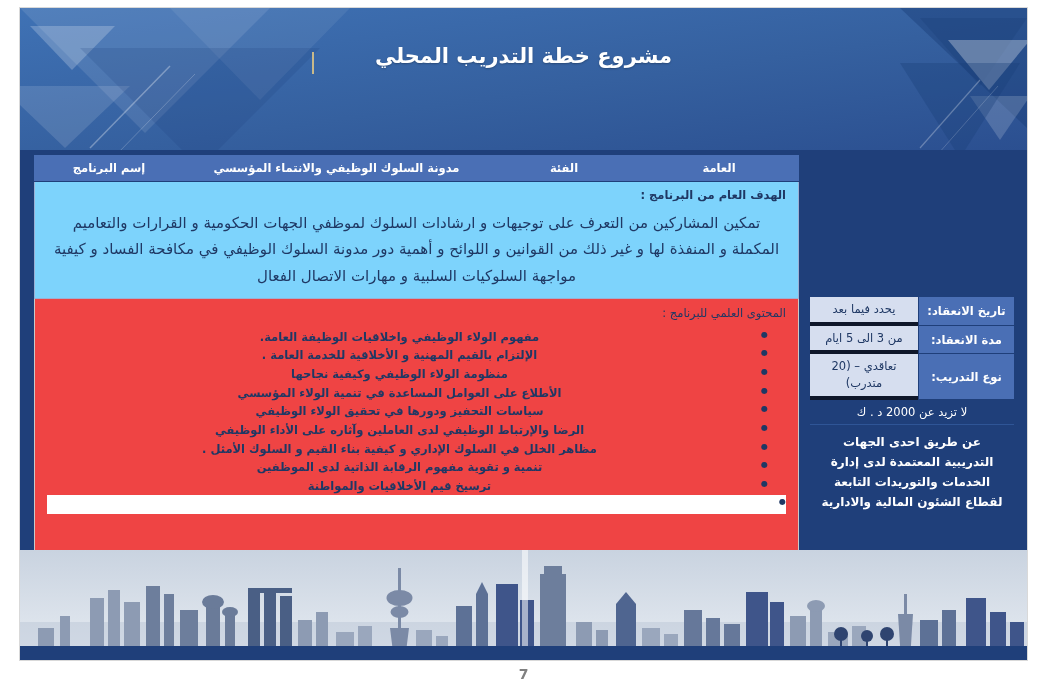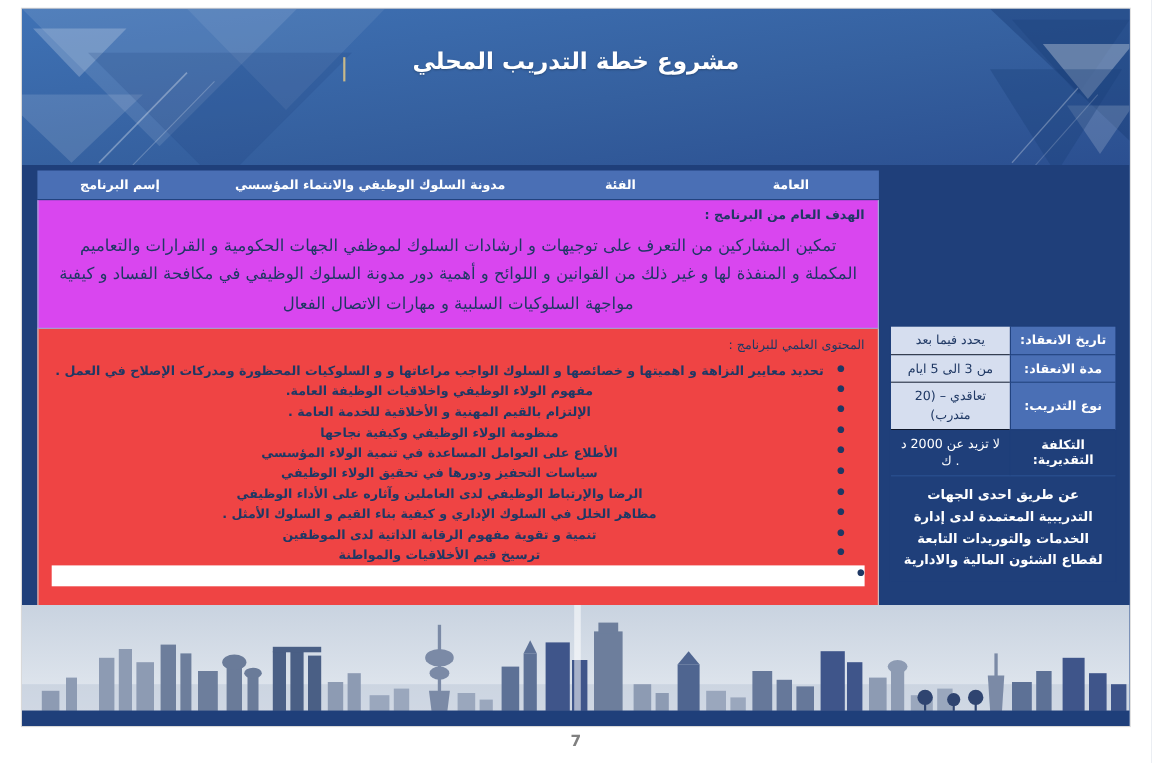--- a/index.html
+++ b/index.html
@@ -89,21 +89,21 @@
     align-items: center;
     justify-content: center;
     text-align: center;
   }
   .hc-name   { width: 150px; }
   .hc-title  { flex: 1; }
   .hc-cat    { width: 150px; }
   .hc-gen    { width: 160px; }
 
   .goal-box {
-    background: #d946ef;
+    background: #7dd3fc;
     border: 1px solid #9bb0d4;
     border-top: none;
     padding: 6px 12px 9px 12px;
     color: #1f3864;
   }
   .goal-label {
     font-size: 11.5px;
     font-weight: bold;
     margin-bottom: 8px;
   }
@@ -184,21 +184,21 @@
   .info-row .val {
     flex: 1;
     background: #d6deef;
     color: #1f3864;
     font-size: 11.5px;
     padding: 4px 6px;
     display: flex;
     align-items: center;
     justify-content: center;
     text-align: center;
-    border-bottom: 1px solid #0f172a;
+    border-bottom: 4px solid #0f172a;
     box-sizing: border-box;
     line-height: 1.45;
   }
   .info-row.accent .lbl { background: #4a6fb5; }
   .info-row.dark .lbl {
     background: #1f3f7a;
     border-bottom: none;
   }
   .info-row.dark .val {
     background: #1f3f7a;
@@ -292,21 +292,20 @@
     </div>
 
     <div class="goal-box">
       <div class="goal-label">الهدف العام من البرنامج :</div>
       <div class="goal-text">تمكين المشاركين من التعرف على توجيهات و ارشادات السلوك لموظفي الجهات الحكومية و القرارات والتعاميم المكملة و المنفذة لها و غير ذلك من القوانين و اللوائح و أهمية دور مدونة السلوك الوظيفي في مكافحة الفساد و كيفية مواجهة السلوكيات السلبية و مهارات الاتصال الفعال</div>
     </div>
 
     <div class="content-box">
       <div class="content-label">المحتوى العلمي للبرنامج :</div>
       <ul class="content-list">
-        <li>تحديد معايير النزاهة و اهميتها و خصائصها و السلوك الواجب مراعاتها و و السلوكيات المحظورة ومدركات الإصلاح في العمل .</li>
         <li>مفهوم الولاء الوظيفي واخلاقيات الوظيفة العامة.</li>
         <li>الإلتزام بالقيم المهنية و الأخلاقية للخدمة العامة .</li>
         <li>منظومة الولاء الوظيفي وكيفية نجاحها</li>
         <li>الأطلاع على العوامل المساعدة في تنمية الولاء المؤسسي</li>
         <li>سياسات التحفيز ودورها في تحقيق الولاء الوظيفي</li>
         <li>الرضا والإرتباط الوظيفي لدى العاملين وآثاره على الأداء الوظيفي</li>
         <li>مظاهر الخلل في السلوك الإداري و كيفية بناء القيم و السلوك الأمثل .</li>
         <li>تنمية و تقوية مفهوم الرقابة الذاتية لدى الموظفين</li>
         <li>ترسيخ قيم الأخلاقيات والمواطنة</li>
         <li class="blank spacer-row"></li>
@@ -325,21 +324,20 @@
       <div class="lbl">مدة الانعقاد:</div>
       <div class="val">من 3 الى 5 ايام</div>
     </div>
 
     <div class="info-row">
       <div class="lbl">نوع التدريب:</div>
       <div class="val">تعاقدي – (20 متدرب)</div>
     </div>
 
     <div class="info-row dark">
-      <div class="lbl">التكلفة التقديرية:</div>
       <div class="val">لا تزيد عن 2000 د . ك</div>
     </div>
 
     <div class="info-note">عن طريق احدى الجهات التدريبية المعتمدة لدى إدارة الخدمات والتوريدات التابعة لقطاع الشئون المالية والادارية</div>
   </div>
 
   <div class="city">
     <svg width="1007" height="110" viewBox="0 0 1007 110" preserveAspectRatio="none">
       <defs>
         <linearGradient id="skyG" x1="0" y1="0" x2="0" y2="1">

